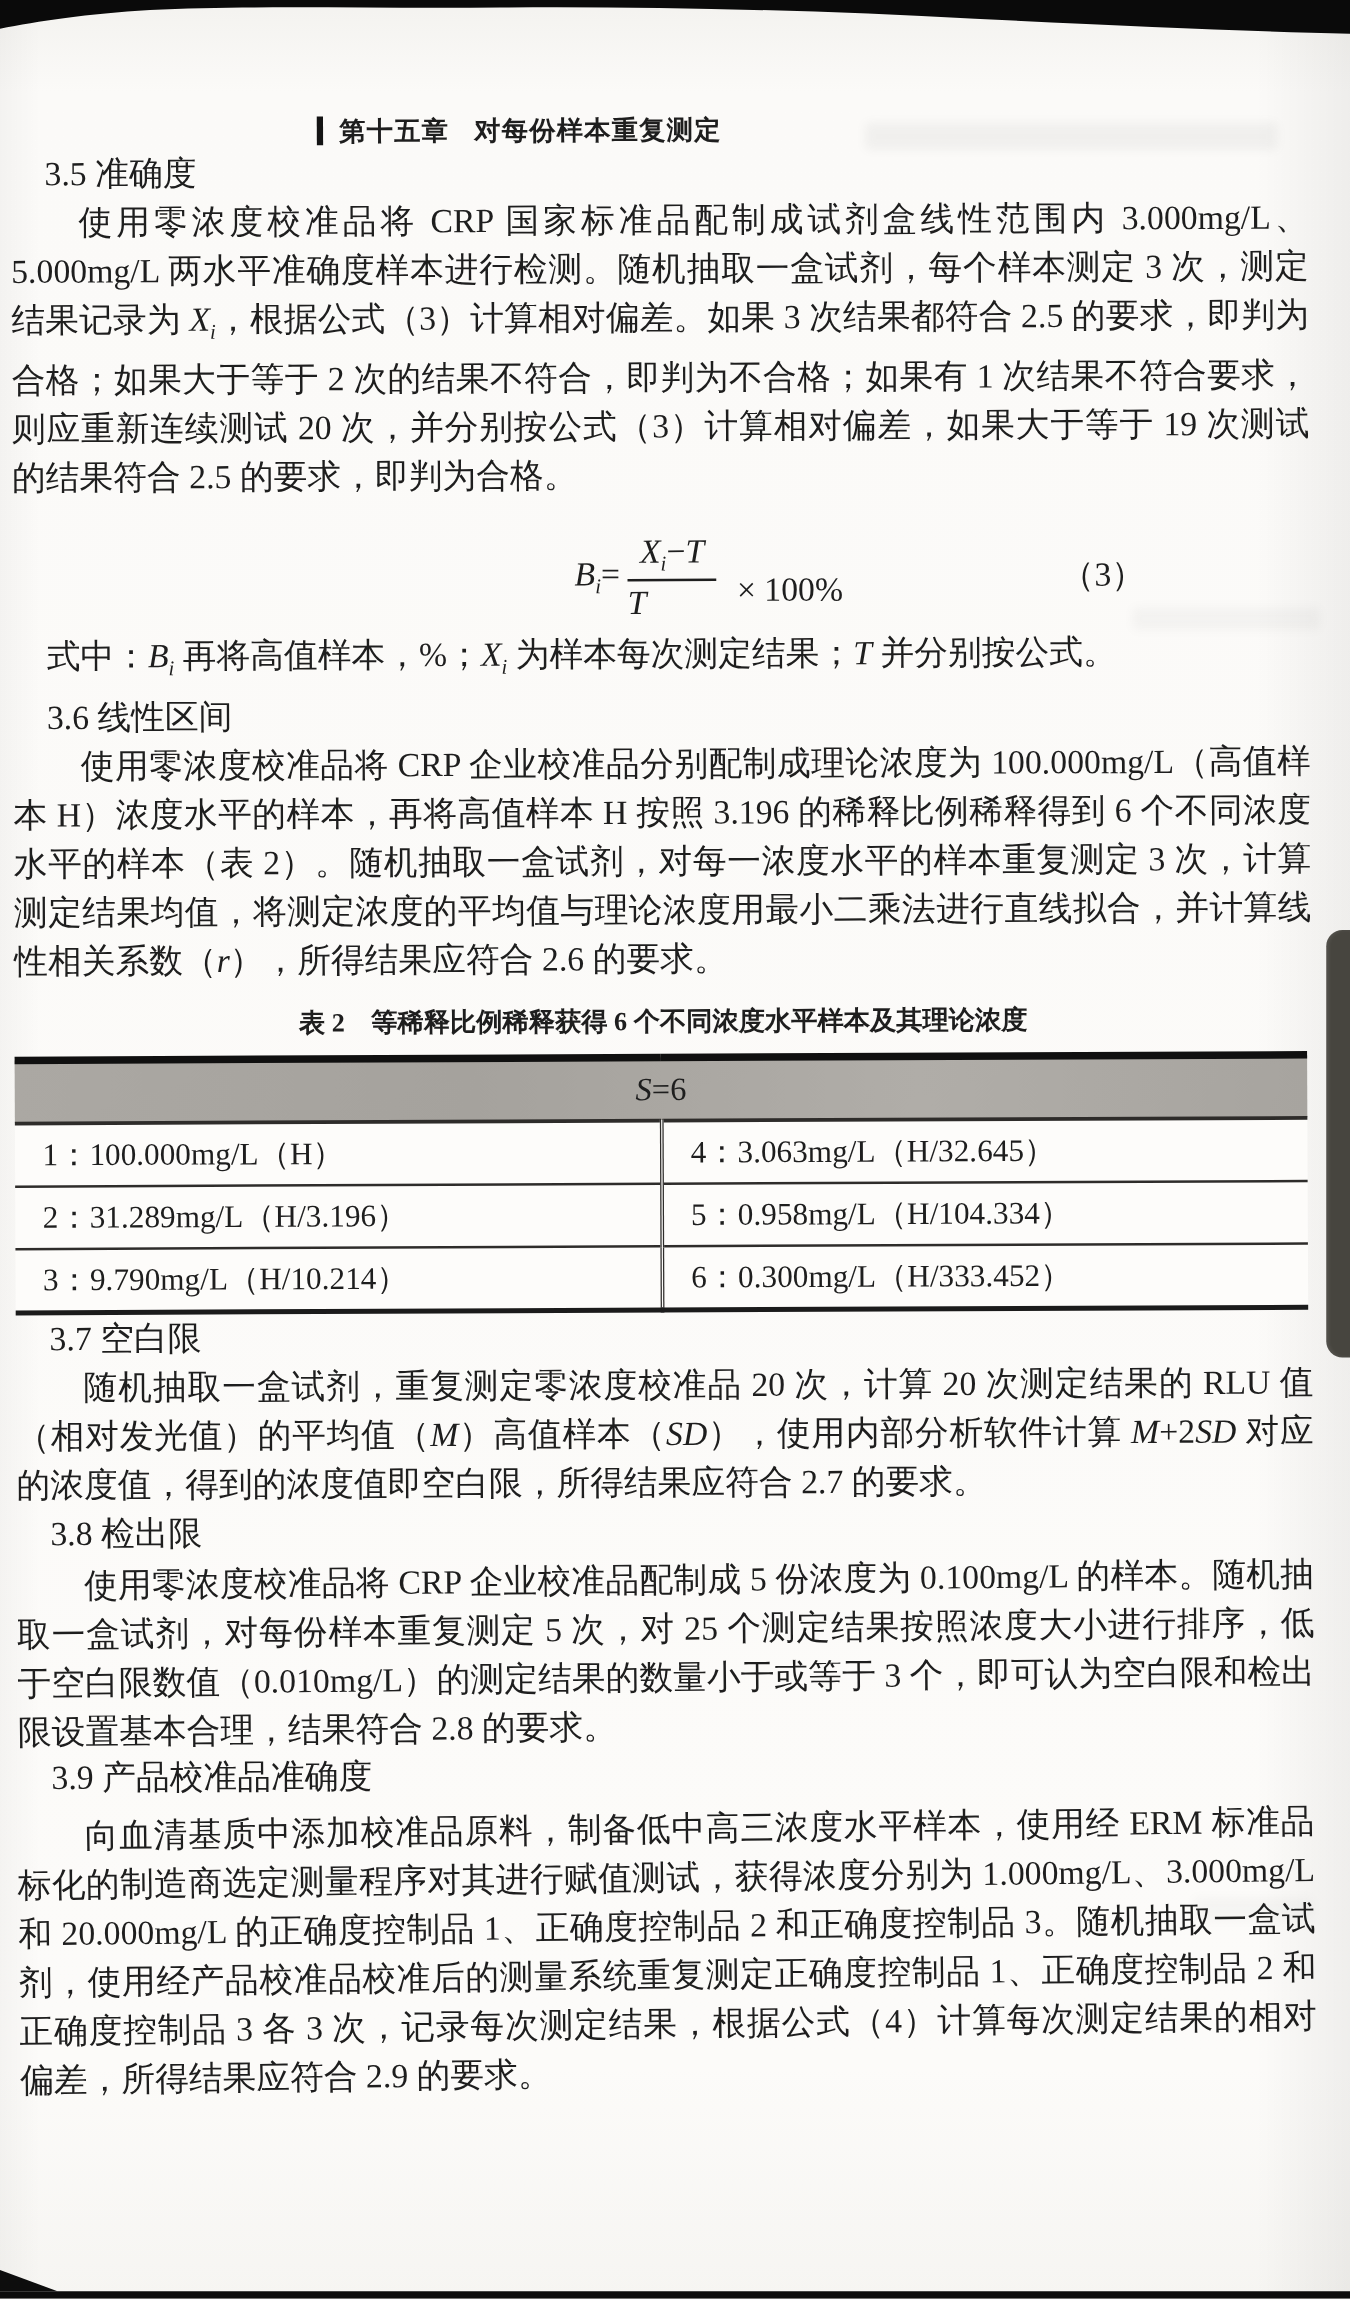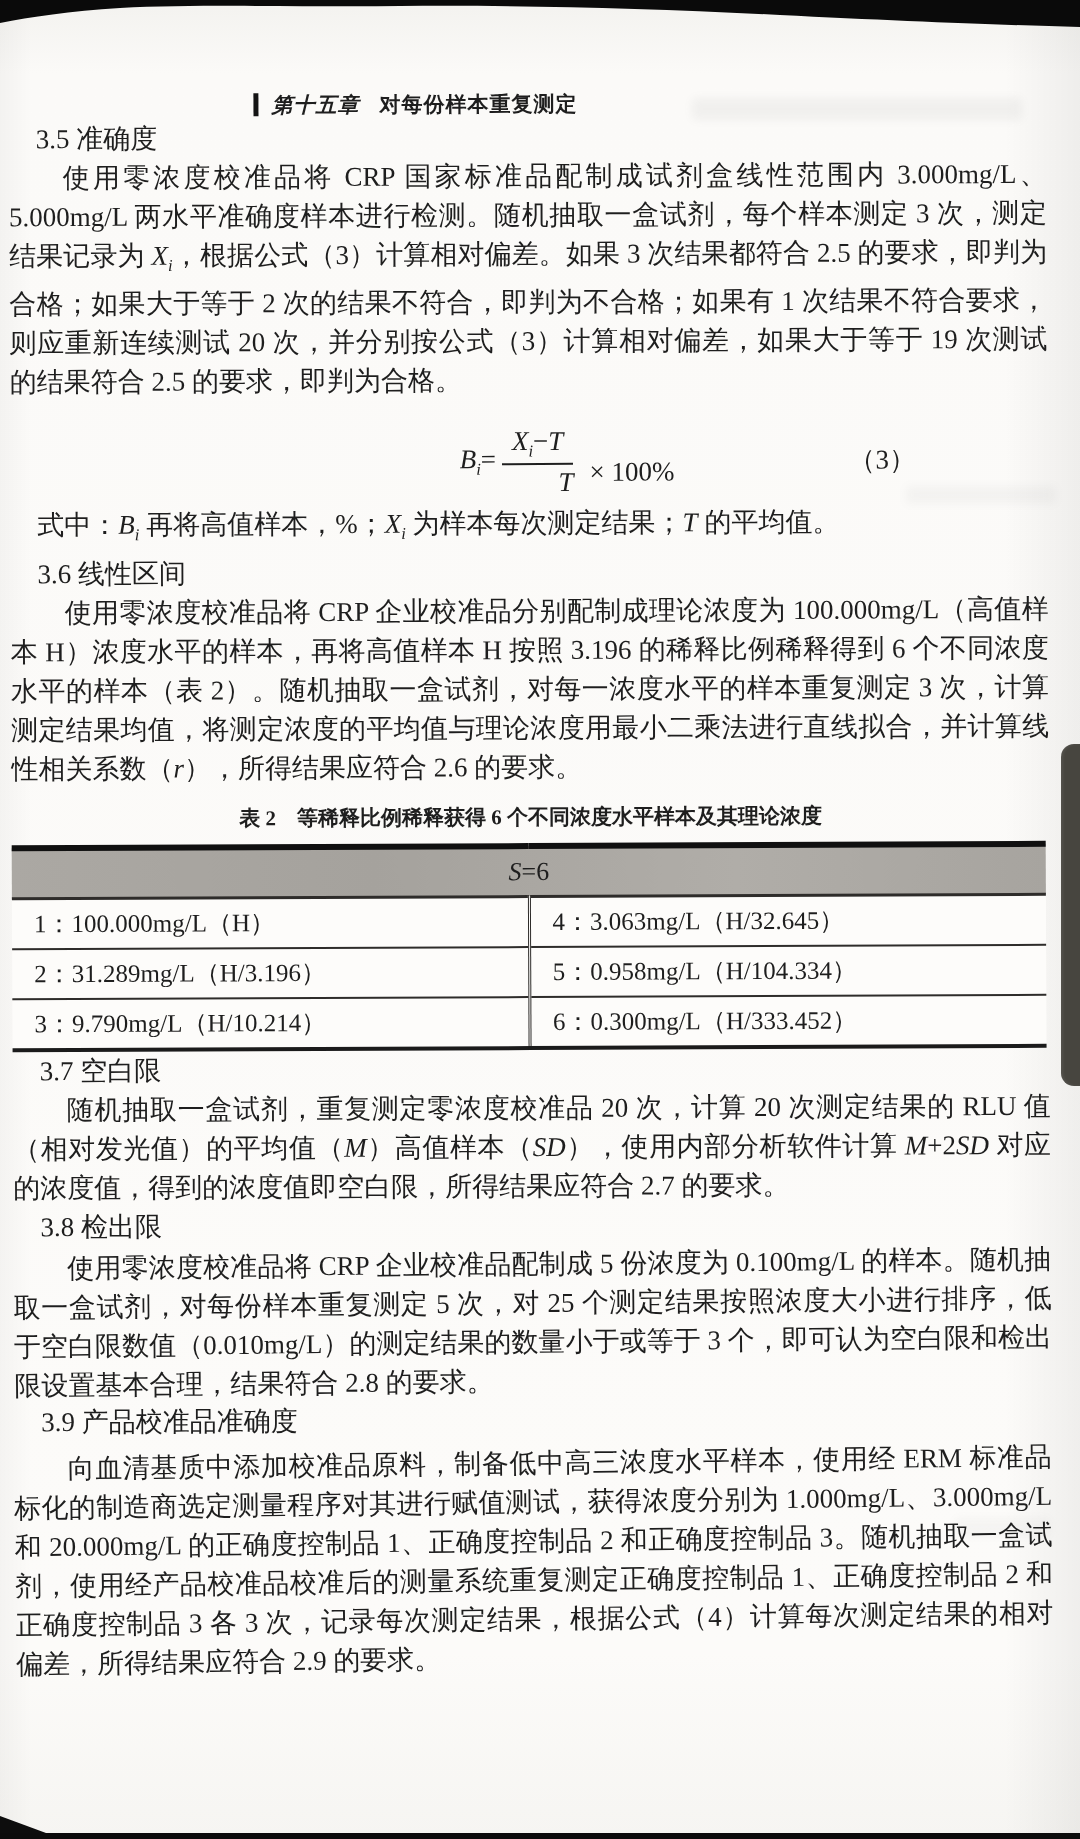--- a/index.html
+++ b/index.html
@@ -24,42 +24,42 @@
   .edge-tab { position:absolute; right:0; top:744px; width:19px; height:342px;
     background:#47453f; border-radius:13px 0 0 13px; box-shadow:inset 2px 0 3px rgba(255,255,255,0.08); z-index:2; }
   .ghost { position:absolute; background:#7d7d7d; filter:blur(4px); border-radius:4px; z-index:0; }
   .g1 { top:98px;  right:58px;  width:330px; height:22px; opacity:.08; }
   .g2 { top:486px; right:24px;  width:150px; height:18px; opacity:.06; }
   .g3 { top:1518px; right:30px; width:95px;  height:18px; opacity:.05; }
 
   
   .chapter { margin:90px 0 0; text-align:center; transform:translateX(-112px); font-weight:bold; font-size:21px; letter-spacing:1px; white-space:nowrap; }
   .chapter .bar { display:inline-block; width:5px; height:23px; background:#141414; margin-right:13px; vertical-align:-4px; }
-  .chapter .num { margin-right:20px;font-style:italic; }
+  .chapter .num { margin-right:20px; }
 
   
   h3.sec { margin:0; font-size:27px; font-weight:normal; line-height:39px; text-indent:1em; }
   p.body { margin:0; font-size:27px; line-height:39px; text-align:justify; }
   p.para { text-indent:2em; }
   .h35 { margin-top:50px; }
   .p35 { margin-top:2px; }
   .h36 { margin-top:6px; }
   .p36 { margin-top:8px; }
   .h37 { margin-top:26px; }
   .h38 { margin-top:10px; }
   .p38 { transform:rotate(-0.3deg); }
   .h39 { margin-top:14px; }
   .p39 { transform:rotate(-0.45deg); transform-origin:right center; }
   .v, sub, i { font-style:italic; }
   sub { font-size:0.62em; }
 
   
   .formula-row { position:relative; margin-top:18px; height:86px; display:flex; align-items:center; justify-content:center; font-size:27px; }
   .formula { display:flex; align-items:center; transform:translateX(38px); }
-  .frac { display:inline-flex; flex-direction:column; align-items:flex-end; margin:0 6px; }
+  .frac { display:inline-flex; flex-direction:column; align-items:flex-start; margin:0 6px; }
   .frac .num { display:block; border-bottom:2px solid #1f1f1f; padding:0 10px 3px; line-height:1.05; }
   .frac .den { display:block; padding-top:3px; line-height:1.05; }
   .mult { margin-left:10px;margin-top:23px; }
   .eq-no { position:absolute; right:132px; top:50%; transform:translateY(-50%); }
   .where { margin-top:12px; text-indent:1em; }
 
   
   .caption { margin:16px 0 0; text-align:center; font-weight:bold; font-size:21px; }
   table.t2 { margin:12px 0 0 0; width:1034px; border-collapse:collapse;
     border-top:6px solid #101010; border-bottom:4px solid #1b1b1b; }
@@ -97,21 +97,21 @@
       <span><i>B</i><sub>i</sub><span>=</span></span>
       <span class="frac">
         <span class="num"><i>X</i><sub>i</sub><span>−</span><i>T</i></span>
         <span class="den"><i>T</i></span>
       </span>
       <span class="mult">× 100%</span>
     </span>
     <span class="eq-no">（3）</span>
   </div>
 
-  <p class="body where"><span>式中：</span><i class="v">B</i><sub>i</sub><span> 再将高值样本，%；</span><i class="v">X</i><sub>i</sub><span> 为样本每次测定结果；</span><i class="v">T</i><span> 的平均值。</span></p>
+  <p class="body where"><span>式中：</span><i class="v">B</i><sub>i</sub><span> 再将高值样本，%；</span><i class="v">X</i><sub>i</sub><span> 为样本每次测定结果；</span><i class="v">T</i><span> 并分别按公式。</span></p>
 
   <h3 class="sec h36">3.6 线性区间</h3>
   <p class="body para p36"><span>使用零浓度校准品将 CRP 企业校准品分别配制成理论浓度为 100.000mg/L（高值样本 H）浓度水平的样本，再将高值样本 H 按照 3.196 的稀释比例稀释得到 6 个不同浓度水平的样本（表 2）。随机抽取一盒试剂，对每一浓度水平的样本重复测定 3 次，计算测定结果均值，将测定浓度的平均值与理论浓度用最小二乘法进行直线拟合，并计算线性相关系数（</span><i class="v">r</i><span>），所得结果应符合 2.6 的要求。</span></p>
 
   <p class="caption">表 2　等稀释比例稀释获得 6 个不同浓度水平样本及其理论浓度</p>
 
   <table class="t2">
     <thead>
       <tr>
         <th colspan="2"><i>S</i><span>=6</span></th>

